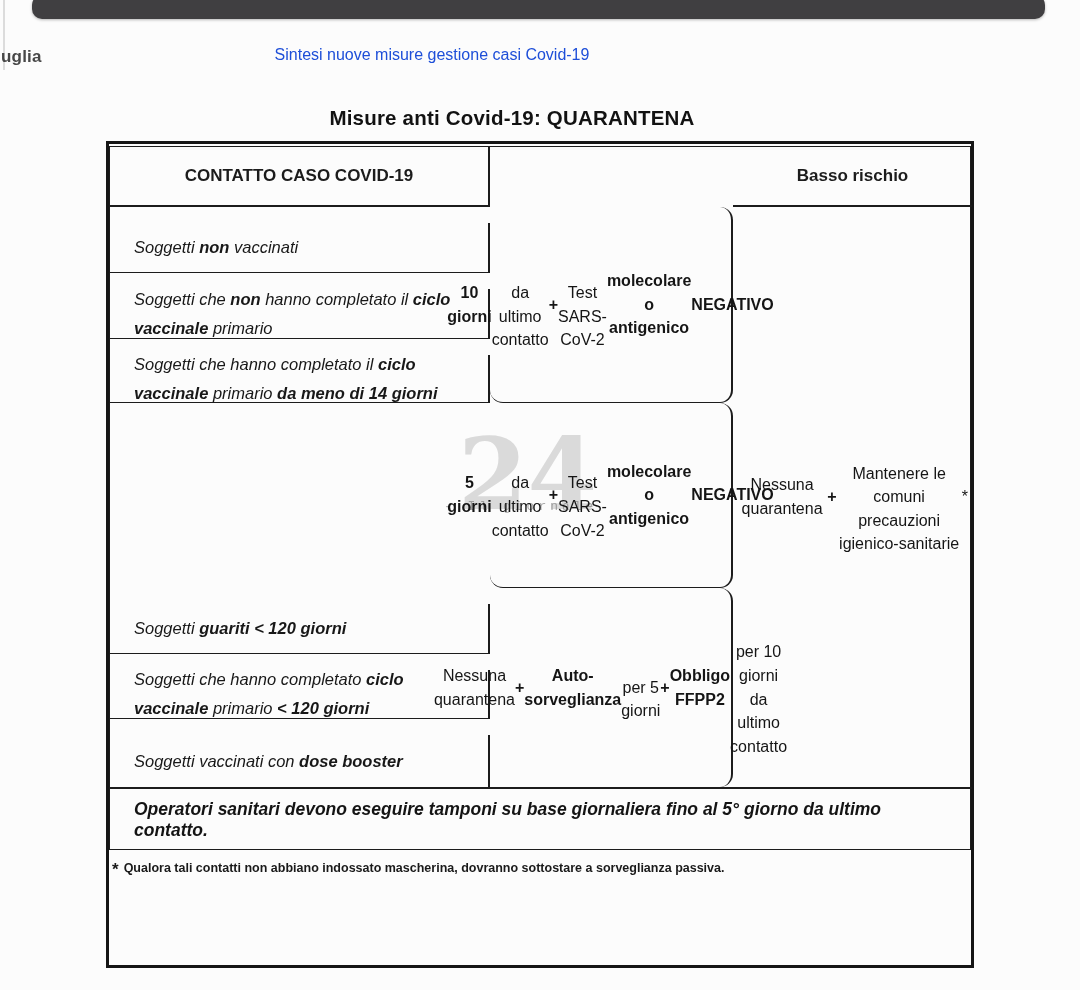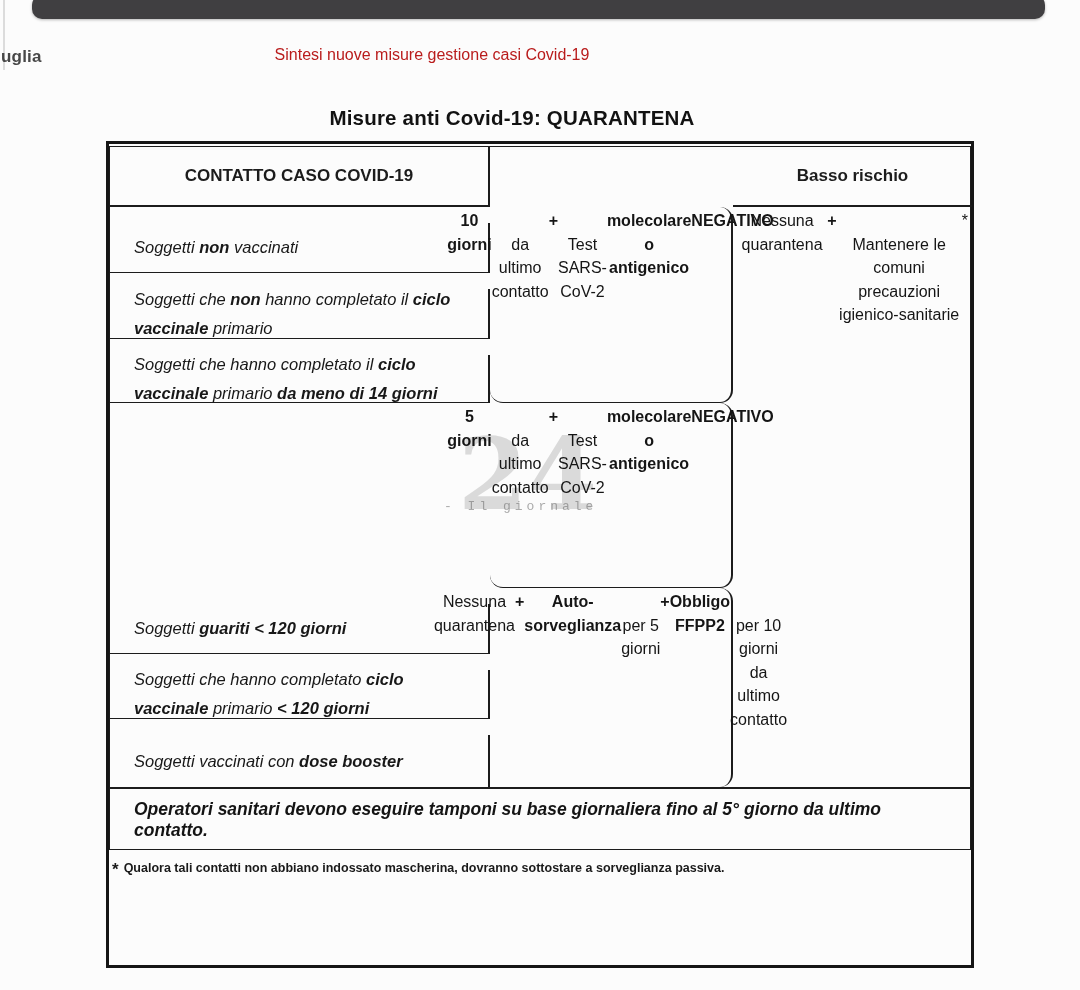--- a/index.html
+++ b/index.html
@@ -19,21 +19,21 @@
     position:absolute;left:3px;top:0;width:2px;height:70px;background:#dcdcdc;
   }
   
   .scan{position:absolute;inset:0;filter:blur(0.3px);}
   .corner-text{
     position:absolute;left:1px;top:47px;
     font-size:17px;font-weight:600;color:#474747;letter-spacing:.2px;
   }
   .subtitle{
     position:absolute;left:0;top:46px;width:864px;text-align:center;
-    font-size:16px;color:#b91c1c;
+    font-size:16px;color:#1d4ed8;
   }
   .doc-title{
     position:absolute;left:0;top:106px;width:1024px;text-align:center;
     font-size:20.5px;font-weight:700;color:#121212;letter-spacing:.2px;
   }
   
   .wm{position:absolute;z-index:1;white-space:nowrap;}
   .wm-number{
     left:458px;top:424px;
     font-family:"DejaVu Serif", serif;font-weight:700;
@@ -69,21 +69,21 @@
   }
   .vline{border-right:2px solid #1c1c1c;}
   .contact{
     grid-column:1;display:flex;align-items:center;
     padding:4px 12px 4px 24px;
     font-style:italic;font-size:16.5px;line-height:1.75;color:#181818;
     border-right:2px solid #1c1c1c;border-bottom:1.5px solid #1c1c1c;margin-top:16px;
   }
   .contact.last{border-bottom:none;}
   .center-cell{
-    display:flex;justify-content:center;text-align:center;
+    display:flex;align-items:center;justify-content:center;text-align:center;
     font-size:16px;line-height:1.47;white-space:pre-line;color:#151515;
     padding:2px 4px;
     border-radius:13px;
   }
   .alto{grid-column:2;border-right:2px solid #1c1c1c;}
   .alto-1{grid-row:2/5;border-bottom:1.5px solid #1c1c1c;}
   .alto-2{grid-row:5;border-bottom:1.5px solid #1c1c1c;}
   .alto-3{grid-row:6/9;}
   .basso{grid-column:3;grid-row:2/9;}
   .bottom-row{

